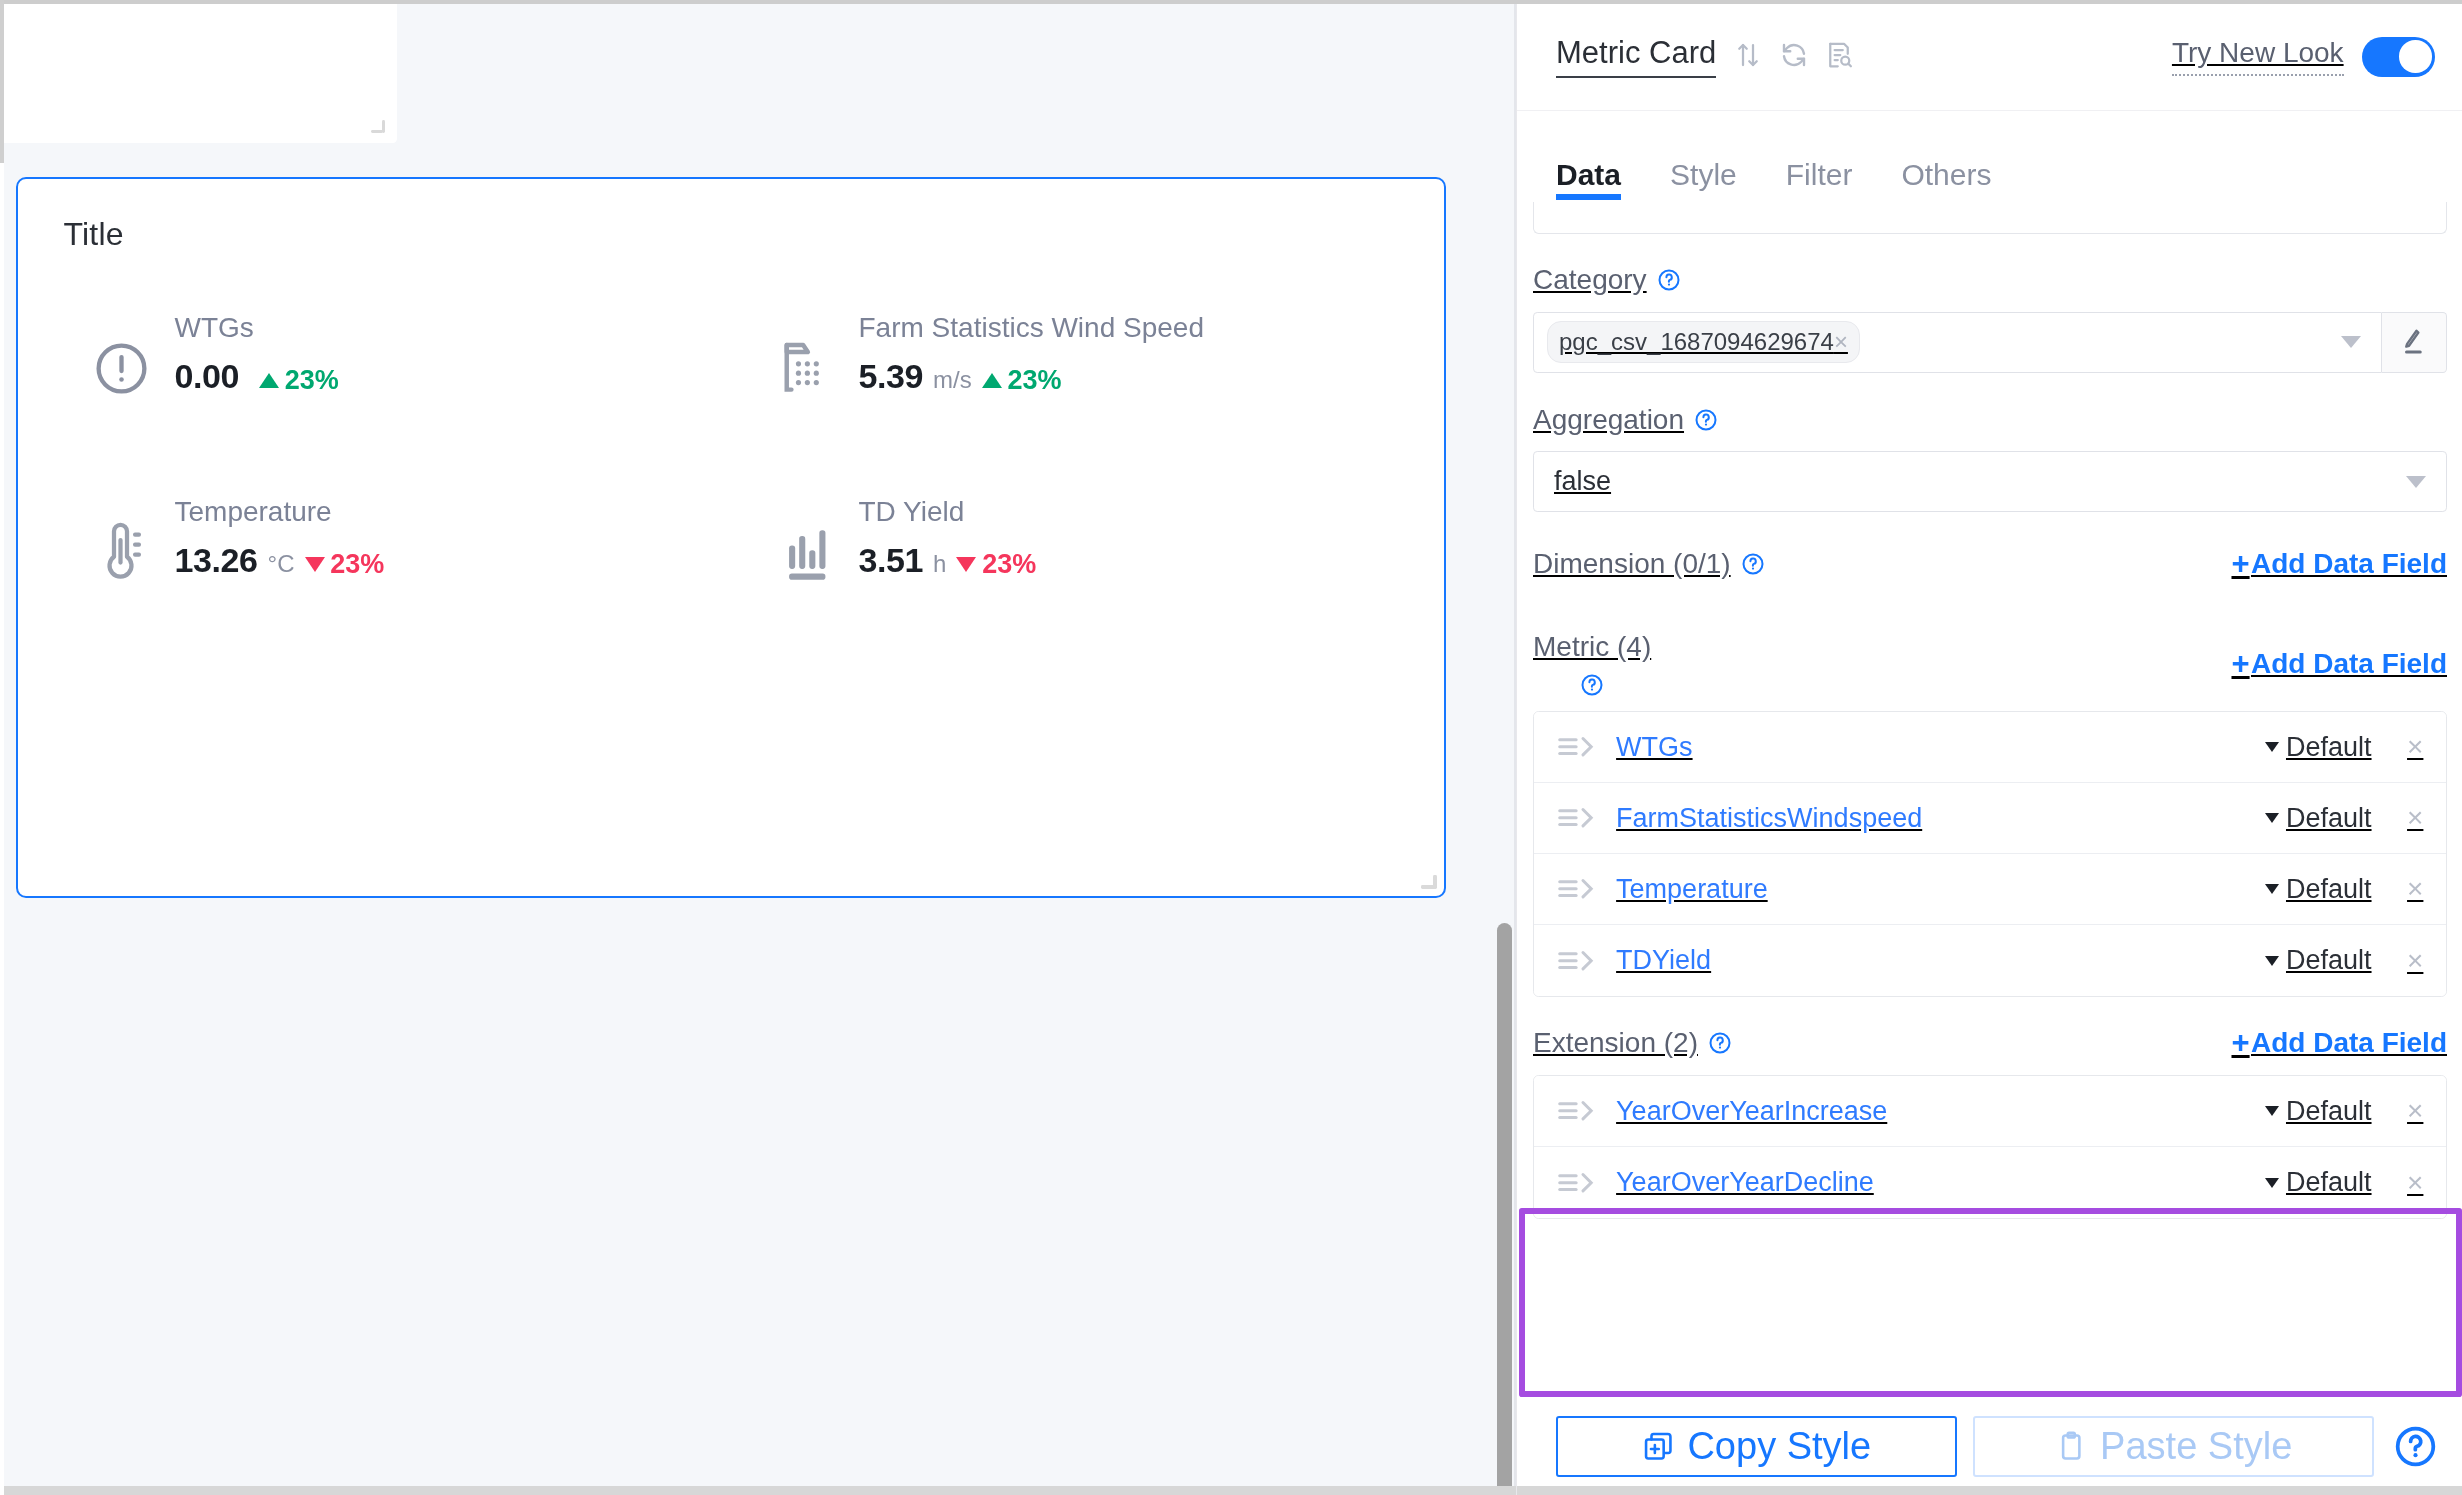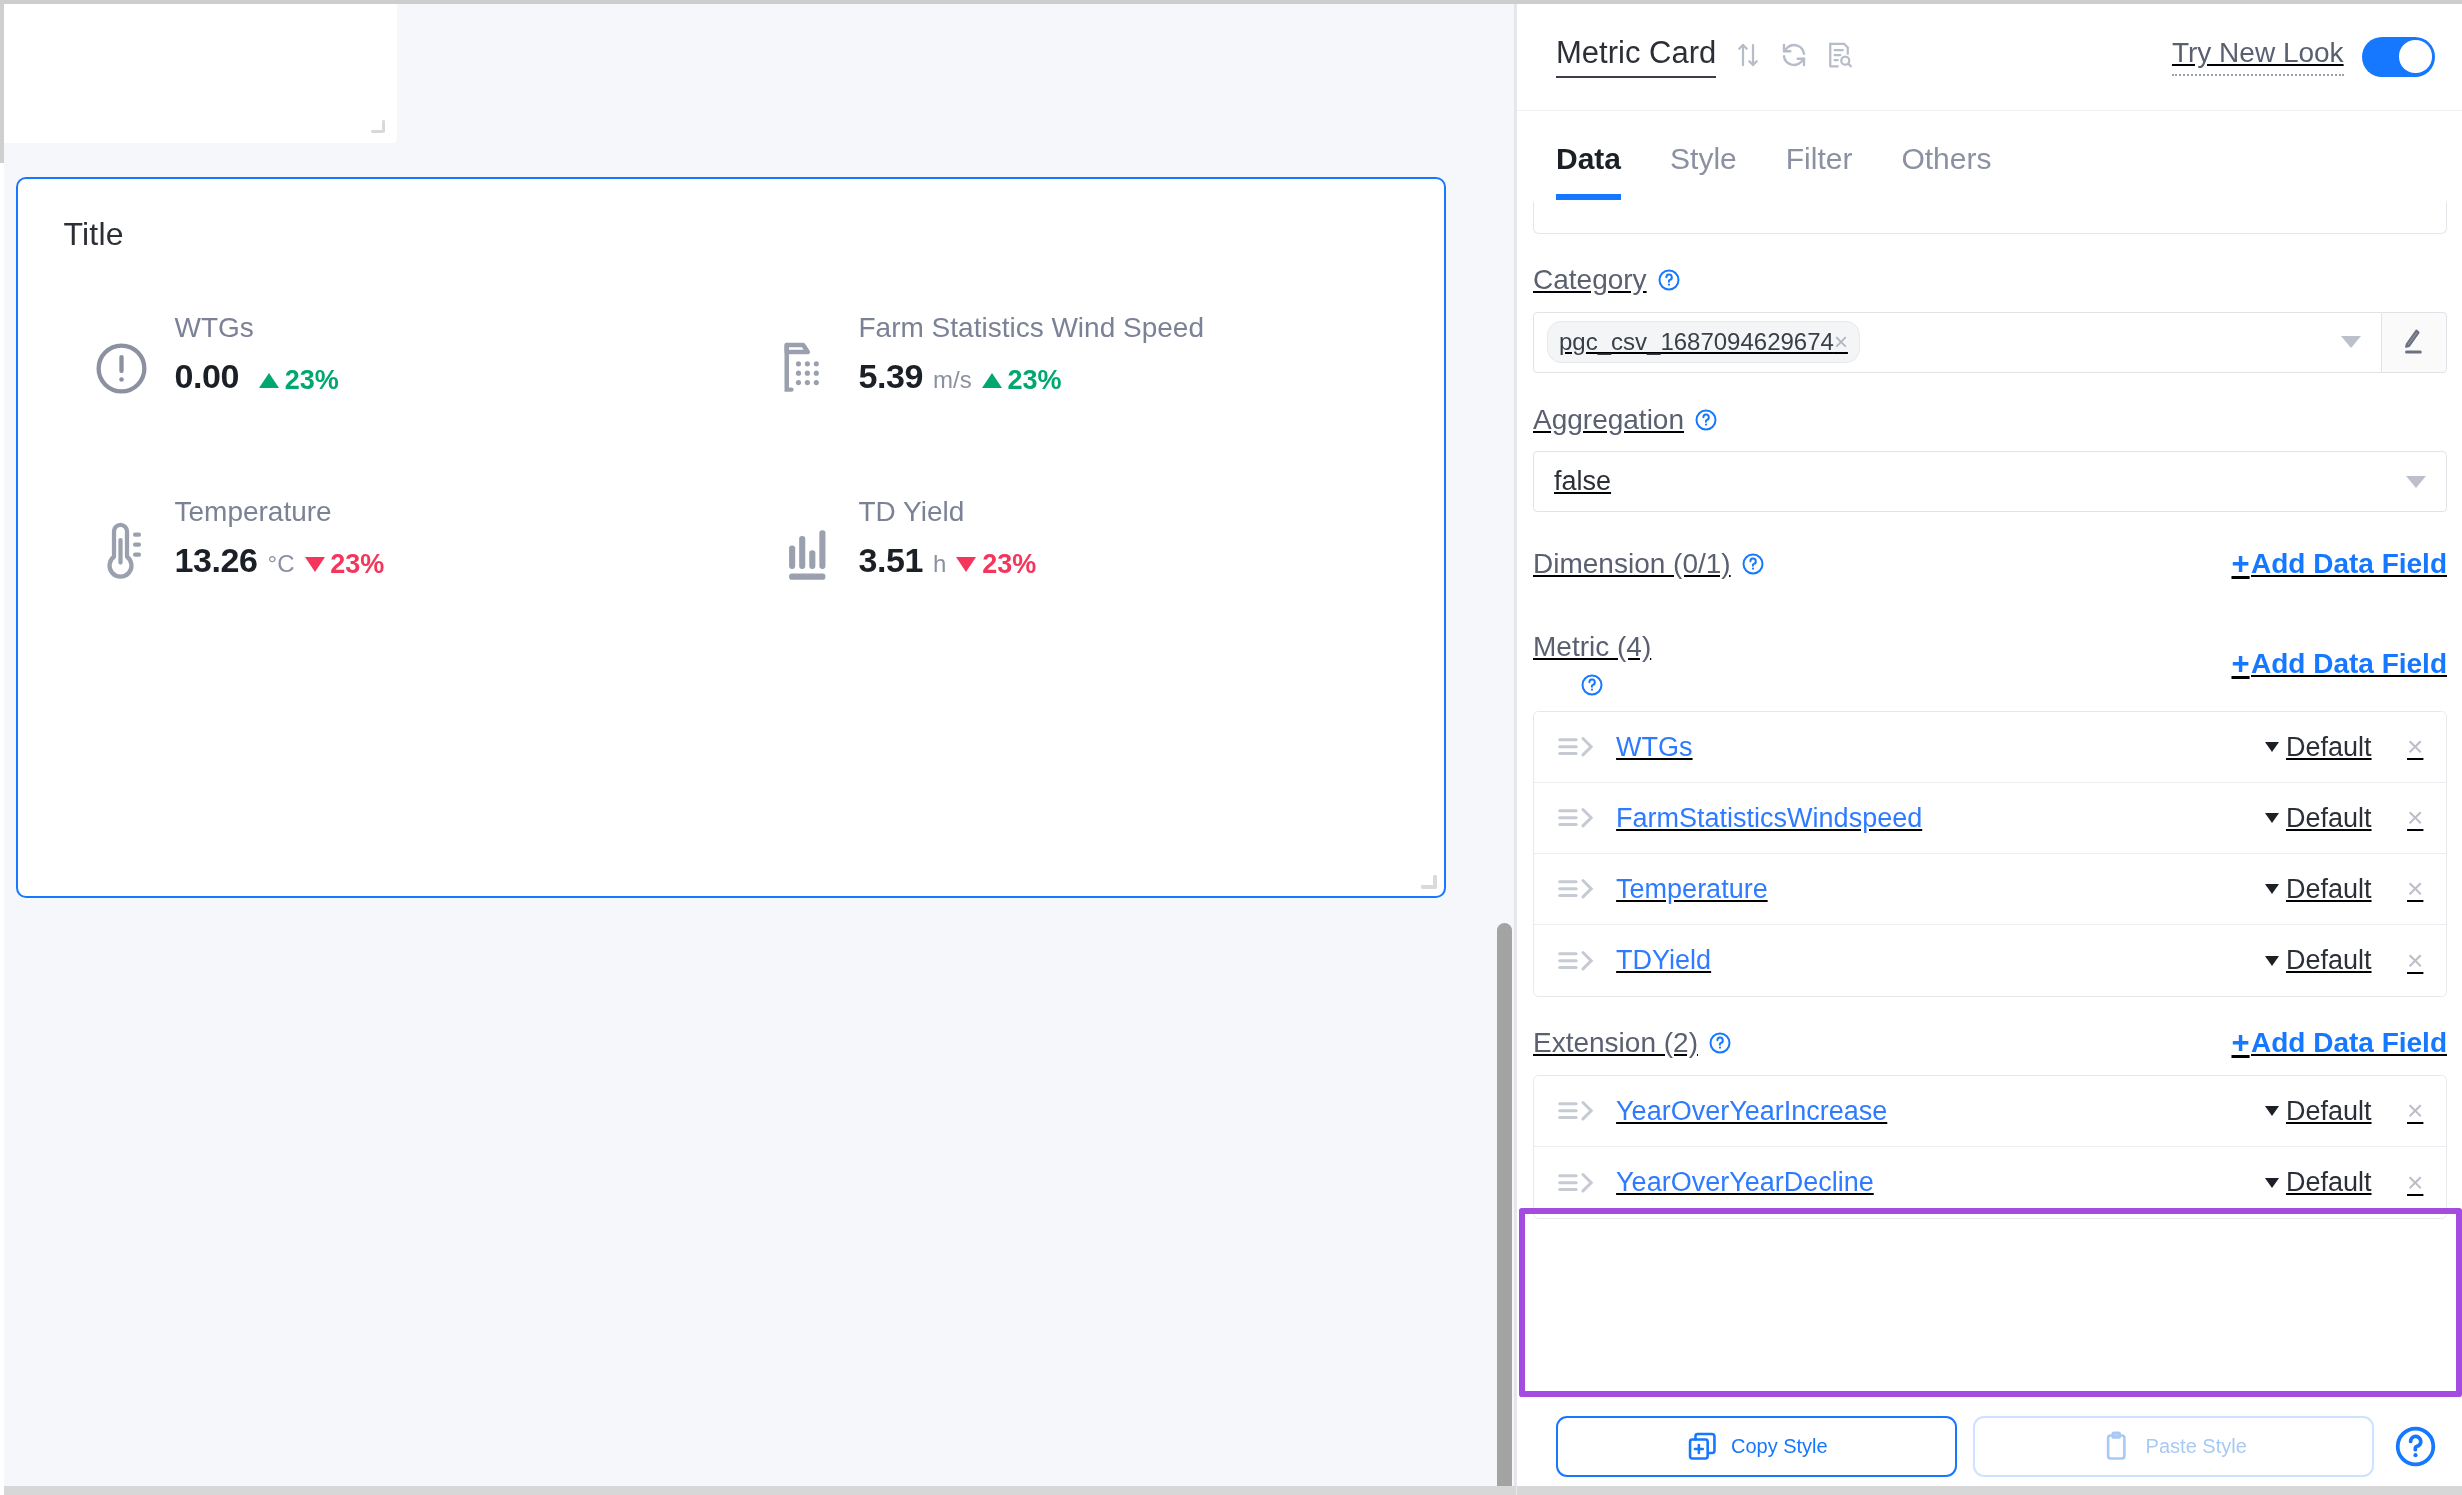--- a/index.html
+++ b/index.html
@@ -159,21 +159,21 @@
     border-radius:50%; background:#ffffff;
   }
   .header-rule { height:1.4px; background:#f0f0f3; margin:0; }
 
   
   .tabs {
     display:flex; align-items:flex-end; gap:49px;
     padding:20px 0 0 39px; height:89px; position:relative;
   }
   .tab {
-    font-size:30px; color:#8b91a1; padding-bottom:24px; cursor:pointer; position:relative;
+    font-size:30px; color:#8b91a1; padding-bottom:8px; cursor:pointer; position:relative;
   }
   .tab.active { color:#1b1f26; font-weight:700; }
   .tab.active::after {
     content:""; position:absolute; left:0; right:0; bottom:0; height:5.7px; background:#1677ff;
   }
 
   
   .panel-body {
     position:absolute; left:0; top:198px; right:0; bottom:99px;
     padding:0 16px;
@@ -269,23 +269,23 @@
     pointer-events:none; z-index:40;
   }
 
   
   .panel-footer {
     position:absolute; left:0; right:0; bottom:0; height:99px;
     display:flex; align-items:center; gap:15.5px; padding:0 25.4px 0 39px;
     background:#ffffff;
   }
   .btn {
-    height:61px; flex:1; border-radius:11px;
+    height:61px; flex:1; border-radius:3px;
     display:flex; align-items:center; justify-content:center; gap:12.7px;
-    font-size:20px; cursor:pointer; background:#fff;
+    font-size:38px; cursor:pointer; background:#fff;
   }
   .btn.primary { border:2.1px solid #1677ff; color:#1677ff; }
   .btn.disabled { border:2.1px solid #cfe2ff; color:#a9c9f5; cursor:default; }
   .help-btn { width:45px; height:45px; flex:0 0 45px; cursor:pointer; margin-left:2.8px;}
   .help-btn svg { display:block; }
   .panel-footer-strip {
     position:absolute; left:0; right:0; bottom:0; height:10px; background:#d7d7d7;
   }
 </style>
 </head>

